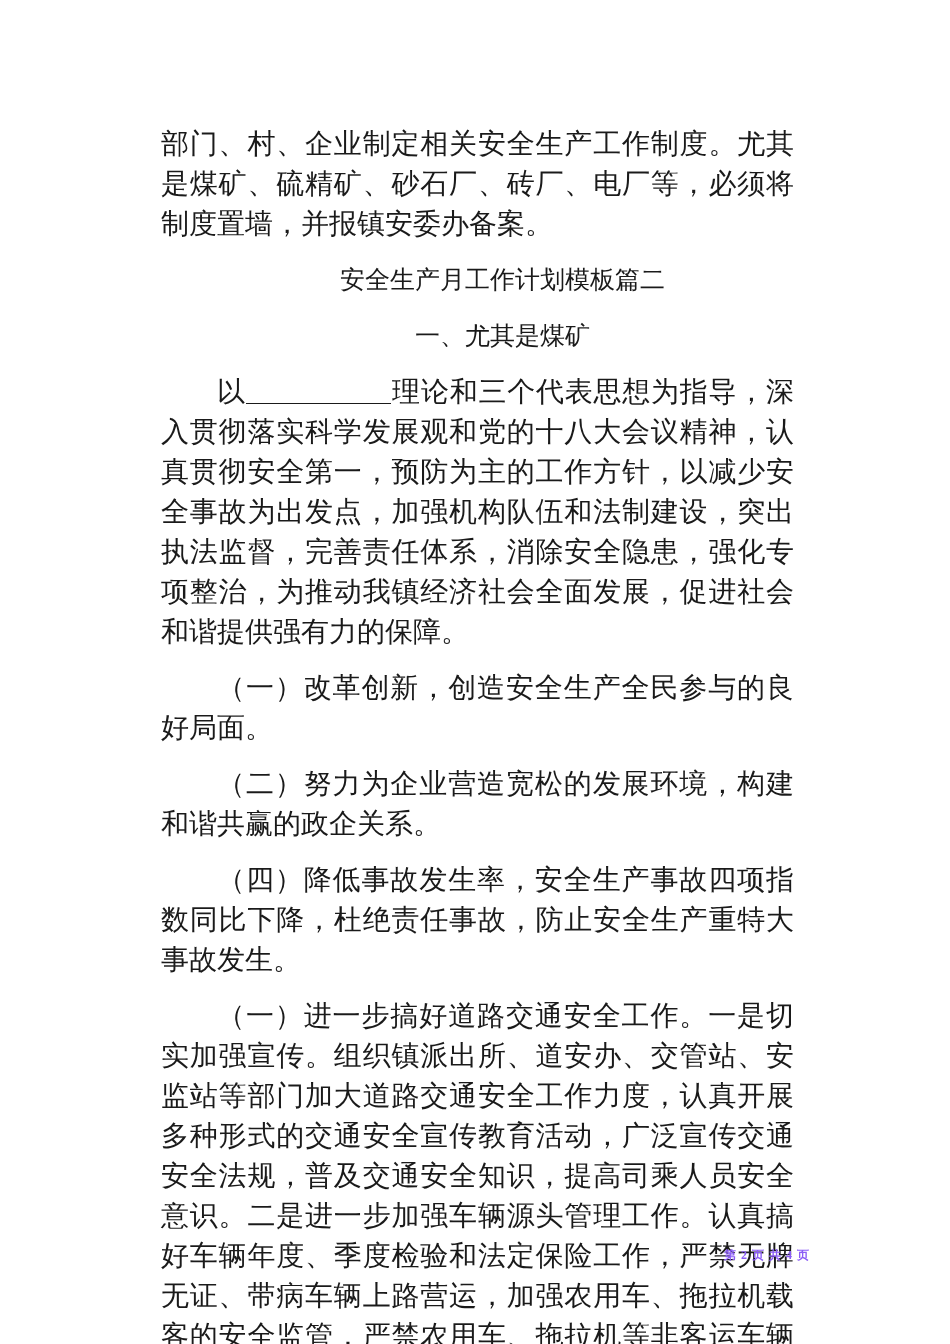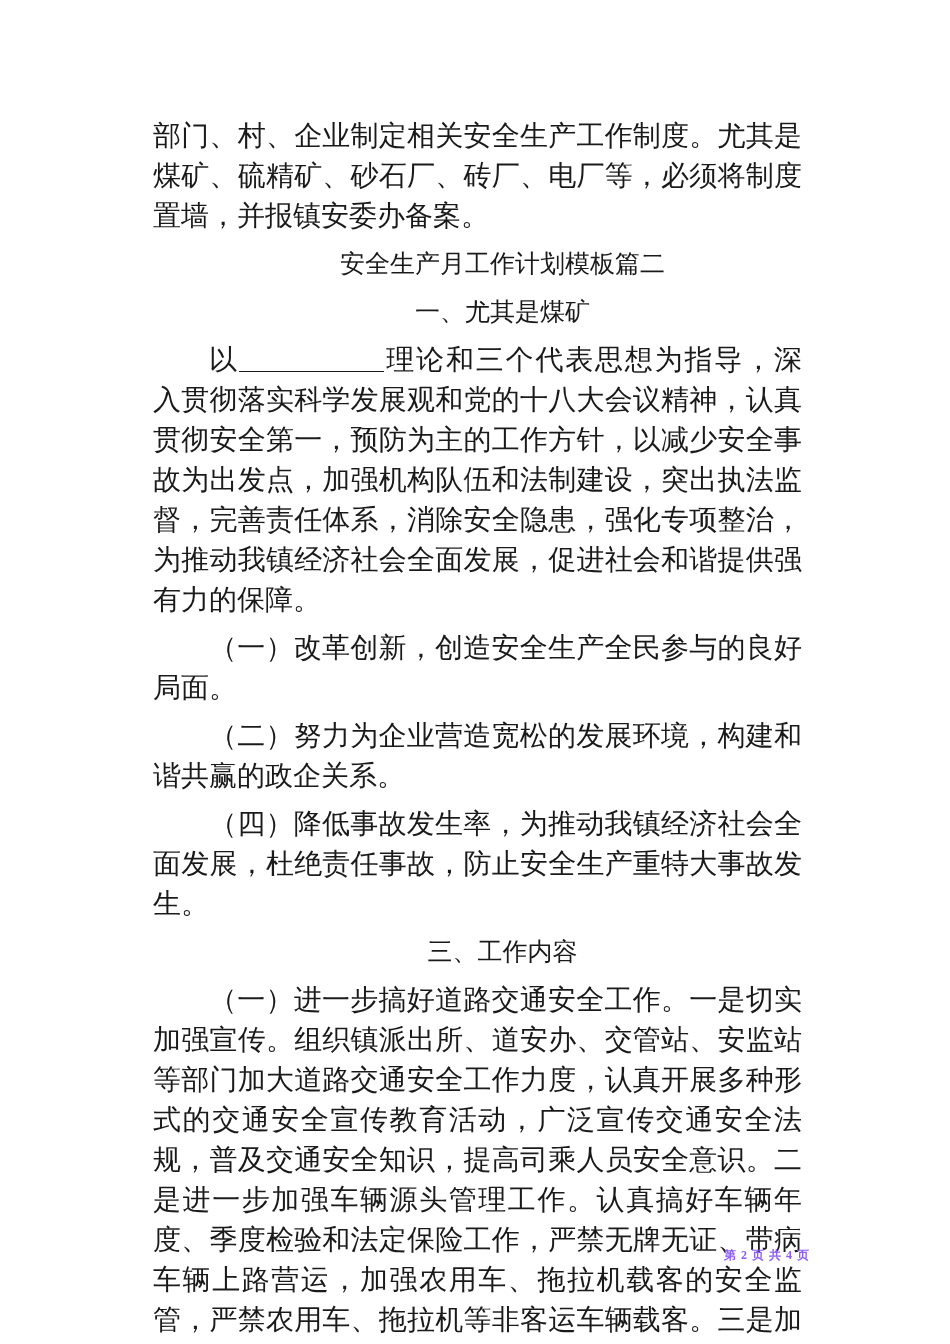--- a/index.html
+++ b/index.html
@@ -25,21 +25,21 @@
     top: 108px;
     width: 665px;
   }
   .line,
   .para {
     font-size: 28px;
     line-height: 40px;
     text-align: justify;
     text-justify: inter-ideograph;
     letter-spacing: 0px;
-    margin: 8px;
+    margin: 16px;
     word-break: break-all;
   }
   
   .para.cont {
     text-indent: 0;
   }
   
   .para.indent {
     text-indent: 2em;
   }
@@ -82,23 +82,22 @@
     <p class="line small">一、尤其是煤矿</p>
 
     <p class="para indent"><span>以</span><span class="blank"></span><span>理论和三个代表思想为指导，深入贯彻落实科学发展观和党的十八大会议精神，认真贯彻安全第一，预防为主的工作方针，以减少安全事故为出发点，加强机构队伍和法制建设，突出执法监督，完善责任体系，消除安全隐患，强化专项整治，为推动我镇经济社会全面发展，促进社会和谐提供强有力的保障。</span></p>
 
 
     <p class="para indent">（一）改革创新，创造安全生产全民参与的良好局面。</p>
 
     <p class="para indent">（二）努力为企业营造宽松的发展环境，构建和谐共赢的政企关系。</p>
 
 
-    <p class="para indent">（四）降低事故发生率，为推动我镇经济社会全面发展，杜绝责任事故，防止安全生产重特大事故发生。</p>
+    <p class="para indent">（四）降低事故发生率，安全生产事故四项指数同比下降，杜绝责任事故，防止安全生产重特大事故发生。</p>
 
-    <p class="line small">三、工作内容</p>
 
     <p class="para indent">（一）进一步搞好道路交通安全工作。一是切实加强宣传。组织镇派出所、道安办、交管站、安监站等部门加大道路交通安全工作力度，认真开展多种形式的交通安全宣传教育活动，广泛宣传交通安全法规，普及交通安全知识，提高司乘人员安全意识。二是进一步加强车辆源头管理工作。认真搞好车辆年度、季度检验和法定保险工作，严禁无牌无证、带病车辆上路营运，加强农用车、拖拉机载客的安全监管，严禁农用车、拖拉机等非客运车辆载客。三是加强客运场站管理。督促运输企业完善安全生产规章制度，落实各项安全生产防范措施。四是加大路检路查力度。加强对事故多发路段的监控和整治，消除安全隐患，确保道路畅通。五是做好校车安全监管工作。由镇安监站、派出所、教办等部门密切配合要采取切实有效的安全举措，联合行动，确保全镇校车安全。</p>
 
   </div>
 
   <div class="footer">第 2 页 共 4 页</div>
 
 </div>
 
 </body></html>

